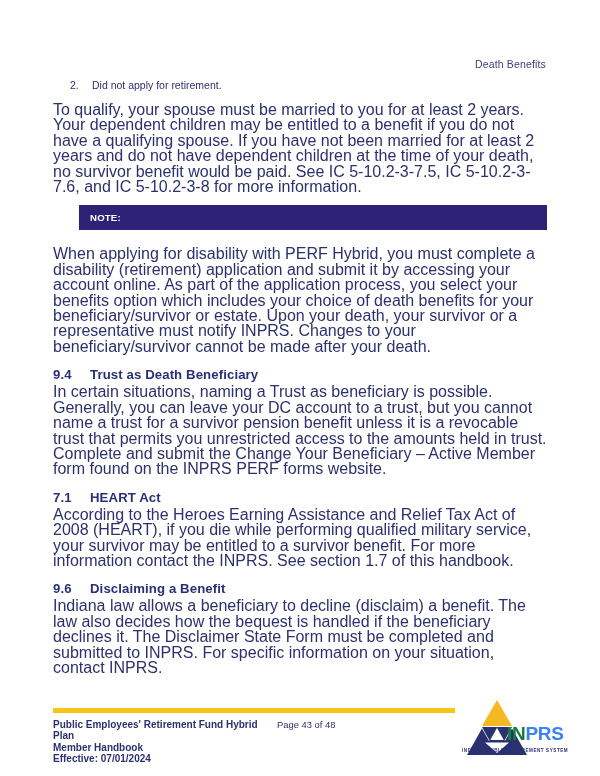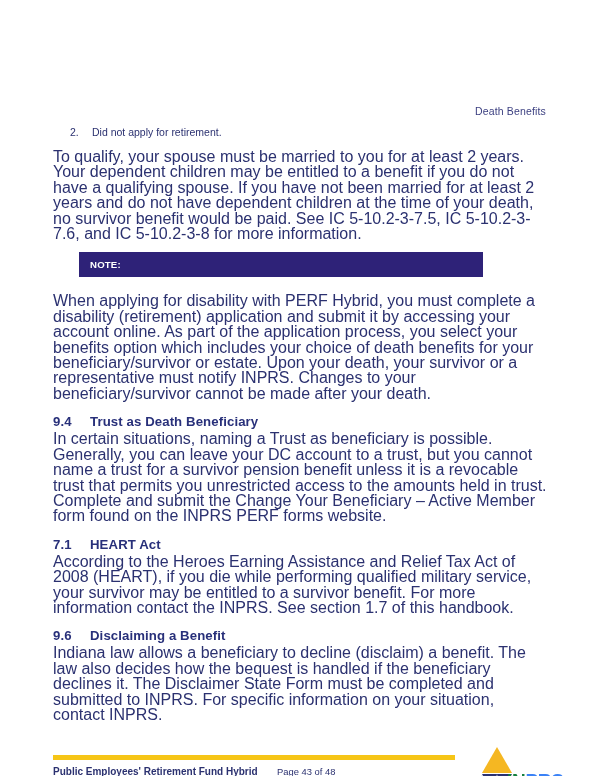--- a/index.html
+++ b/index.html
@@ -12,21 +12,20 @@
     height: 776px;
     position: relative;
     font-family: "Liberation Sans", sans-serif;
     color: #2b3170;
     overflow: hidden;
   }
   .page {
     position: absolute;
     inset: 0;
     background: #ffffff;
-    margin-top: 47px;
   }
 
   
   .running-header {
     position: absolute;
     top: 58px;
     right: 54px;
     font-size: 10.5px;
     color: #3b3f80;
     letter-spacing: 0.15px;
@@ -64,21 +63,21 @@
     color: #2b3170;
     margin: 0 0 9px 0;
     text-align: left;
   }
 
   
   .note-box {
     background: #2e2278;
     color: #ffffff;
     margin: 11px 0 16px 26px;
-    width: 404px;
+    width: 468px;
     box-sizing: border-box;
     padding: 6px 0 6px 11px;
     display: flex;
     align-items: baseline;
     font-size: 9.6px;
     line-height: 13px;
   }
   .note-box .note-label {
     font-weight: bold;
     flex: none;
@@ -187,20 +186,21 @@
     </h2>
     <p class="body">Indiana law allows a beneficiary to decline (disclaim) a benefit. The law also decides how the bequest is handled if the beneficiary declines it. The Disclaimer State Form must be completed and submitted to INPRS. For specific information on your situation, contact INPRS.</p>
 
   </div>
 
   <div class="footer-rule"></div>
 
   <div class="footer-block">
     <div class="footer-left">
       <div>Public Employees' Retirement Fund Hybrid Plan</div>
+      <div>Member Handbook</div>
       <div>Effective: 07/01/2024</div>
     </div>
     <div class="footer-page">Page 43 of 48</div>
   </div>
 
   <div class="logo">
     <svg width="112" height="66" viewBox="0 0 112 66" xmlns="http://www.w3.org/2000/svg">
 
       <polygon points="37,2 52,28 22,28" fill="#f5b722"></polygon>
 

